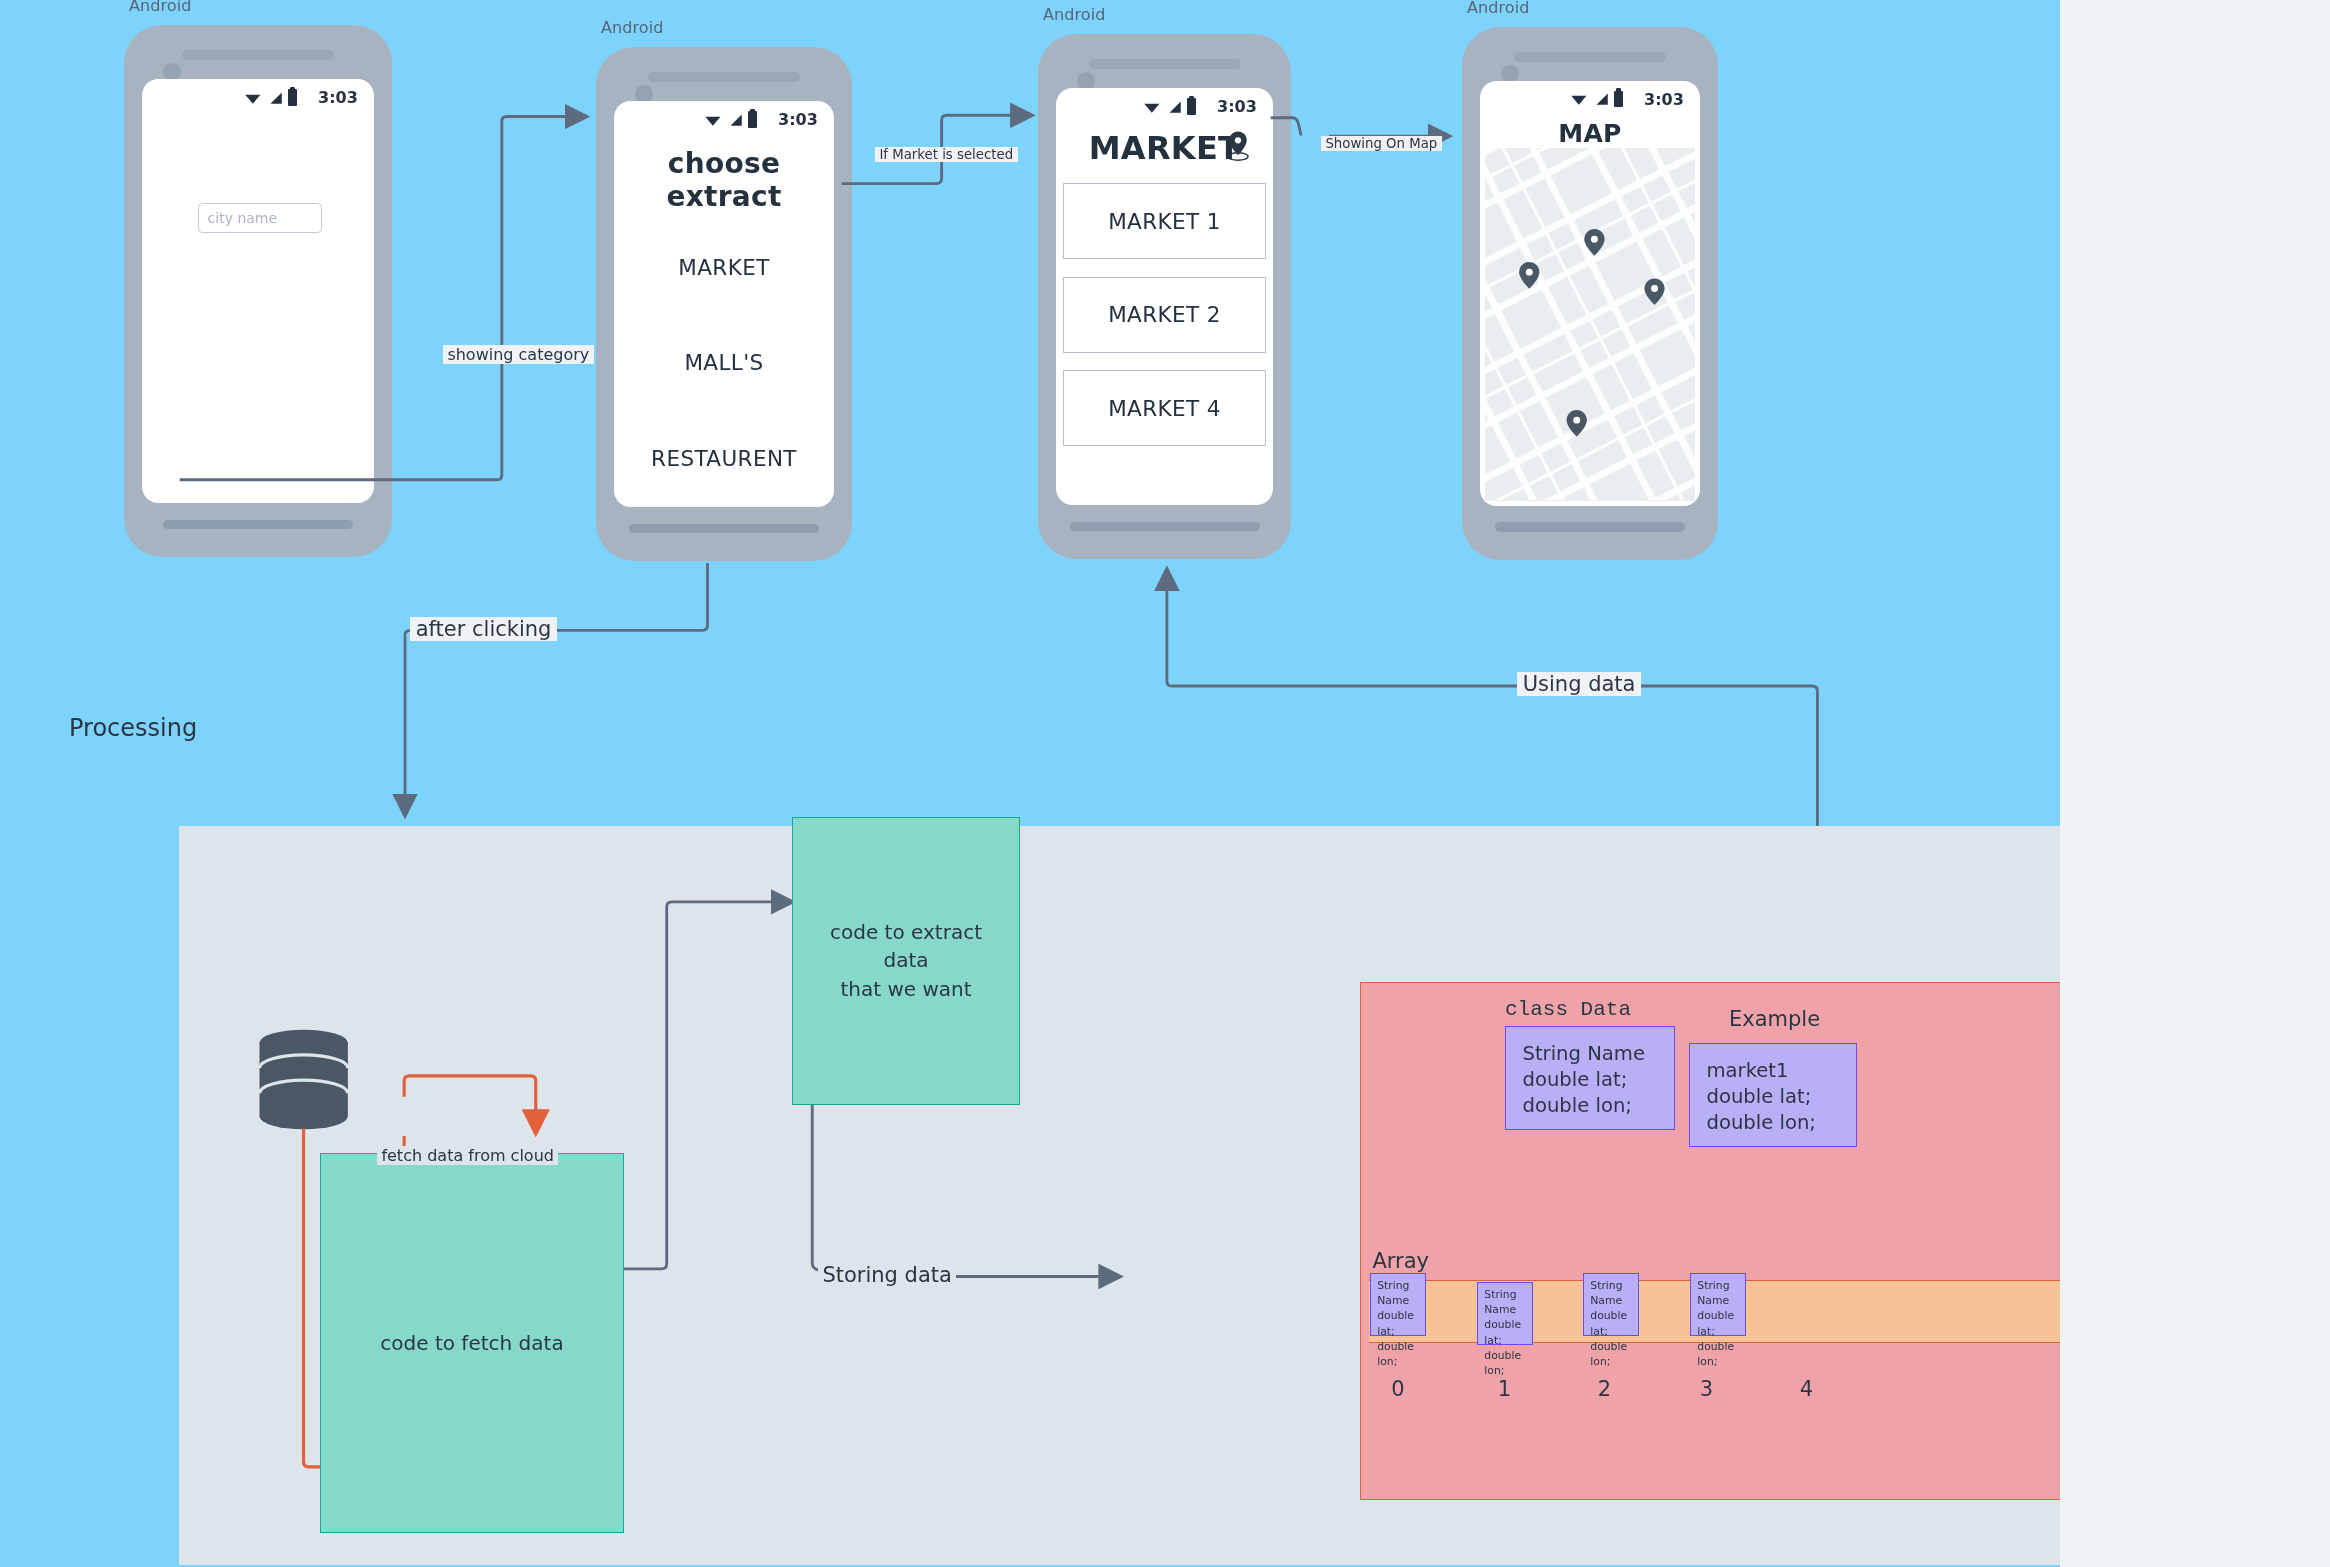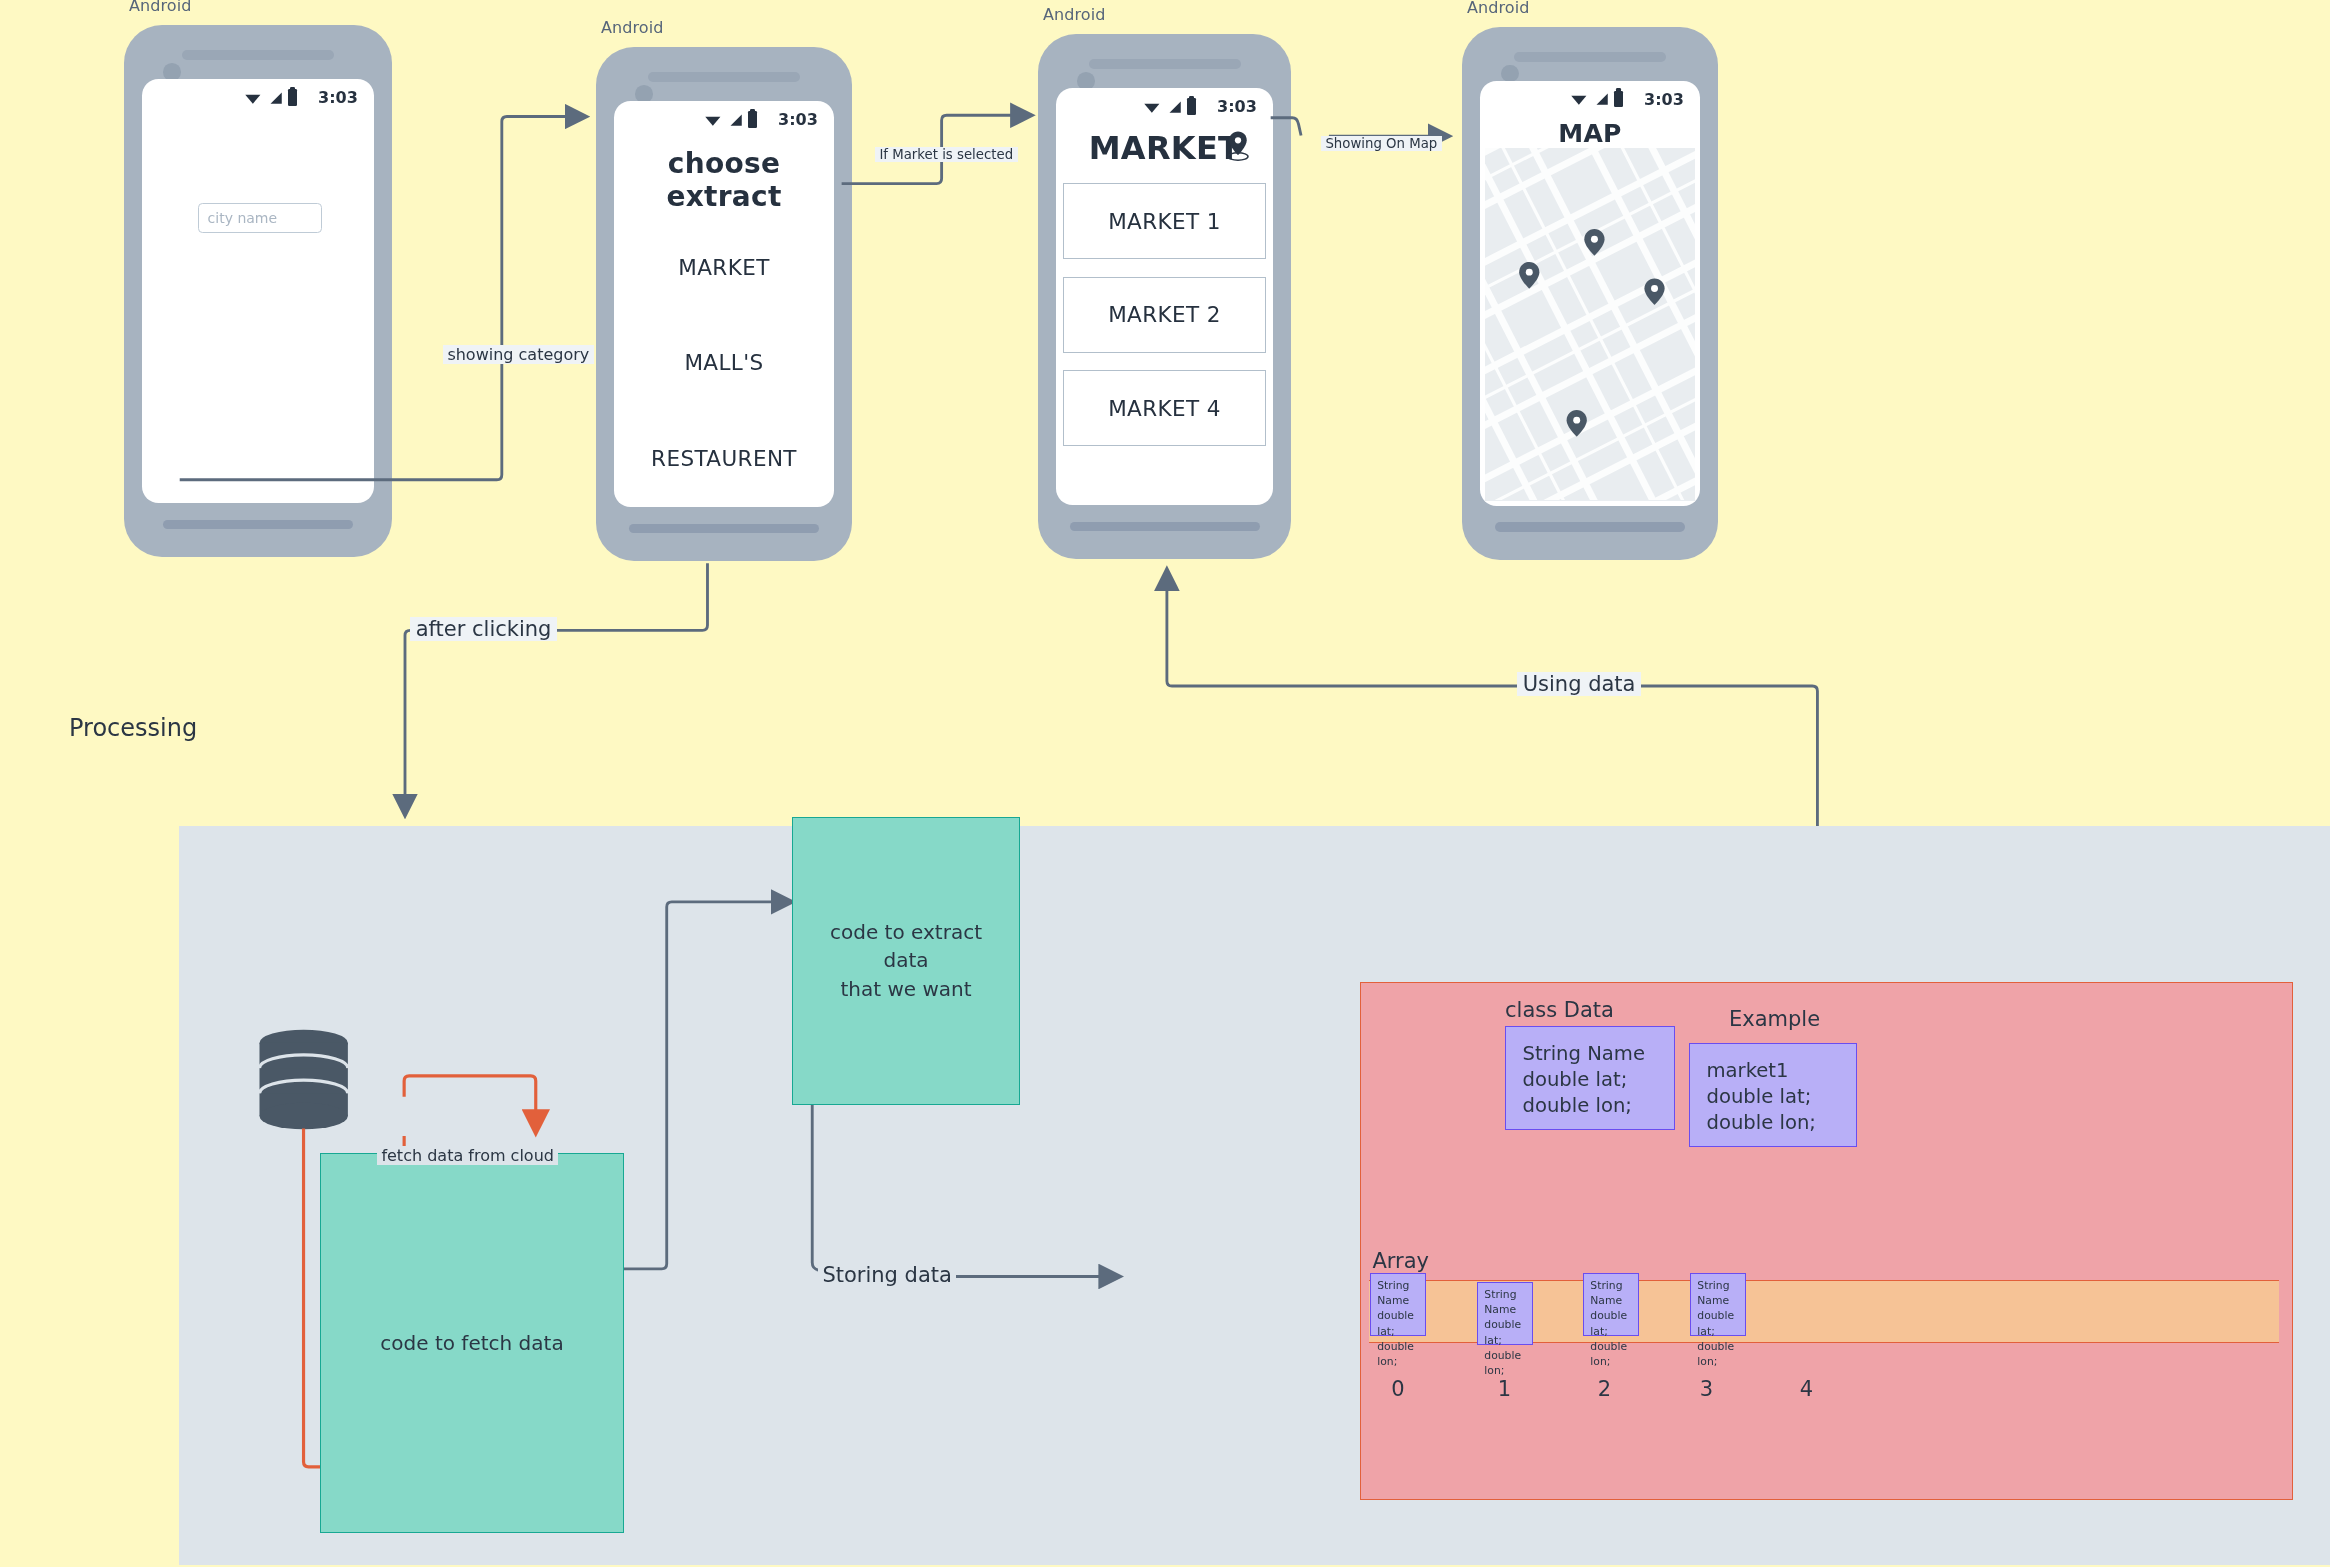--- a/index.html
+++ b/index.html
@@ -1,17 +1,17 @@
 <!DOCTYPE html>
 <html style="font-size:10px"><head>
 <meta charset="utf-8">
 <style>
   html,body{margin:0;padding:0;background:#eff3f6;}
   body{font-family:"DejaVu Sans","Liberation Sans",sans-serif;}
-  #stage{position:relative;width:2330px;height:1567px;background:#fef9c3;overflow:hidden;}
+  #stage{position:relative;width:2060px;height:1567px;background:#7dd3fc;overflow:hidden;}
   svg.layer{position:absolute;left:0;top:0;width:2330px;height:1567px;pointer-events:none;}
 
   
   .phone{position:absolute;}
   .phone .os-label{position:absolute;top:-29px;left:5px;font-size:16px;color:#56657a;letter-spacing:0.1px;}
   .phone .body{position:absolute;inset:0;background:#a7b3c0;border-radius:38px;}
   .phone .speaker{position:absolute;top:25px;left:50%;transform:translateX(-50%);width:152px;height:10px;border-radius:5px;background:#9aa7b6;}
   .phone .cam{position:absolute;top:38px;left:39px;width:17.7px;height:17.7px;border-radius:50%;background:#94a2b1;}
   .phone .screen{position:absolute;left:17.7px;right:17.7px;top:54px;bottom:54px;background:#fff;border-radius:16.5px;overflow:hidden;}
   .phone .homebar{position:absolute;bottom:28px;left:50%;transform:translateX(-50%);width:190px;height:9.5px;border-radius:5px;background:#8f9db0;}
@@ -311,21 +311,21 @@
       </div>
     </div>
 
     <div class="plab" style="left:639px;top:437px;font-size:21px;">Storing data</div>
   </div>
 
   <div class="plab" style="position:absolute;left:377px;top:1146px;">fetch data from cloud</div>
 
   <div id="pink">
 
-    <div class="pink-lab" style="left:144px;top:14.6px;">class Data</div>
+    <div class="pink-lab" style="left:144px;top:14.6px;font-family:Liberation Mono, monospace;">class Data</div>
     <div class="purple" style="left:144px;top:43px;width:170px;height:104px;padding:14px 0 0 16.5px;">
       <div class="ln">String Name</div>
       <div class="ln">double lat;</div>
       <div class="ln">double lon;</div>
     </div>
 
     <div class="pink-lab" style="left:368px;top:24px;">Example</div>
     <div class="purple" style="left:328px;top:60px;width:168px;height:104px;padding:14px 0 0 16.5px;">
       <div class="ln">market1</div>
       <div class="ln">double lat;</div>

